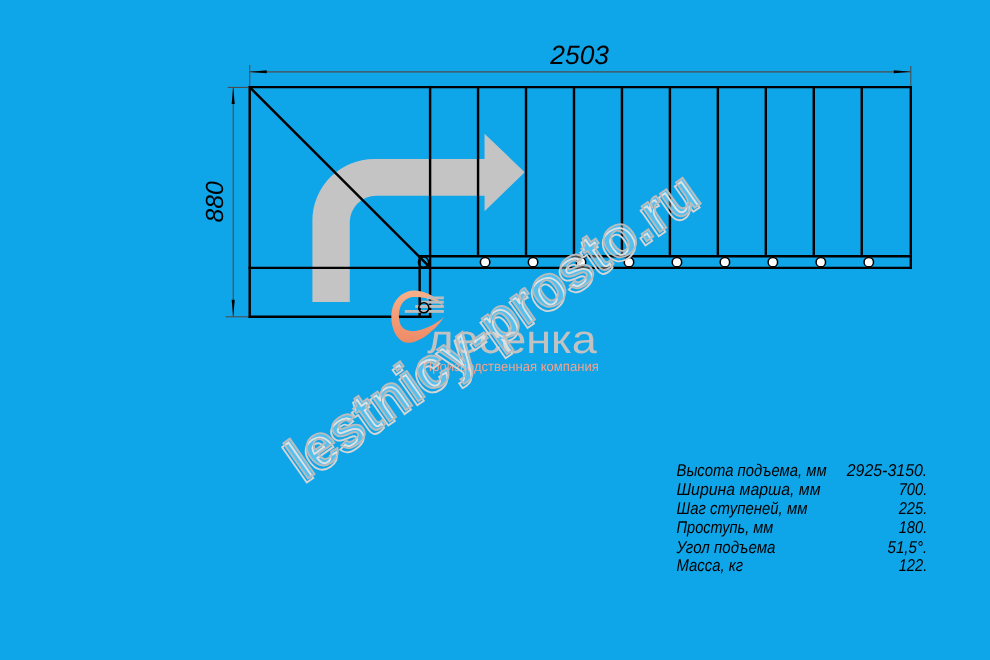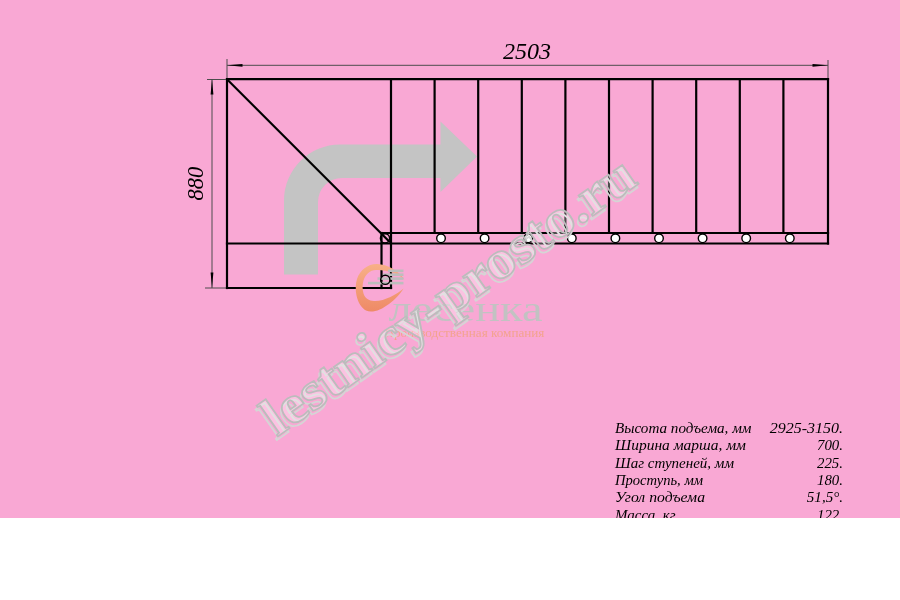--- a/index.html
+++ b/index.html
@@ -1,17 +1,17 @@
 <!DOCTYPE html>
 <html><head>
 <meta charset="utf-8">
 <style>
   html,body{margin:0;padding:0;background:#fff;}
-  #page{position:relative;width:900px;height:518px;background:#f9a8d4;overflow:hidden;
-        font-family:Liberation Serif, serif;}
+  #page{position:relative;width:900px;height:600px;background:#0ea5e9;overflow:hidden;
+        font-family:Liberation Sans, sans-serif;}
 </style>
 </head>
 <body>
 <div id="page">
 <svg width="900" height="600" viewBox="0 0 900 600">
   <defs>
     <linearGradient id="swoosh" x1="0" y1="0" x2="0" y2="1">
       <stop offset="0" stop-color="#f8b088"></stop>
       <stop offset="1" stop-color="#ee8a66"></stop>
     </linearGradient>

